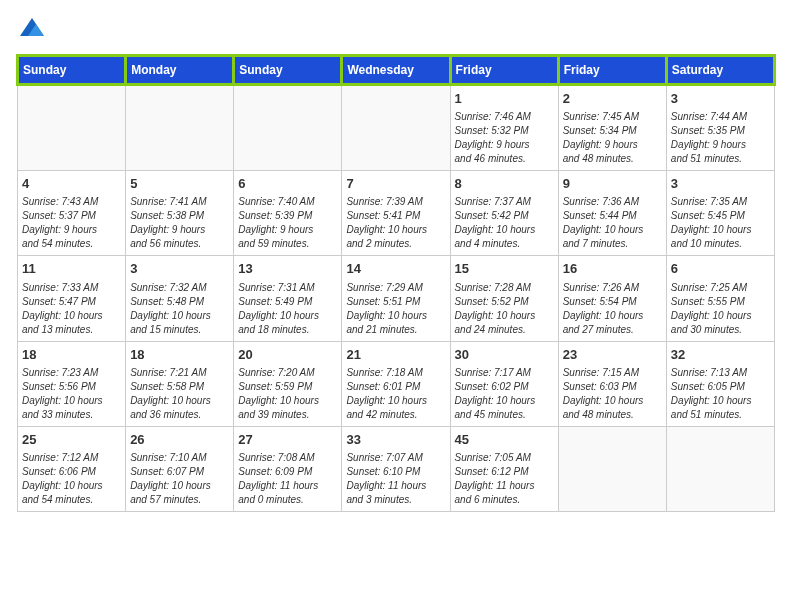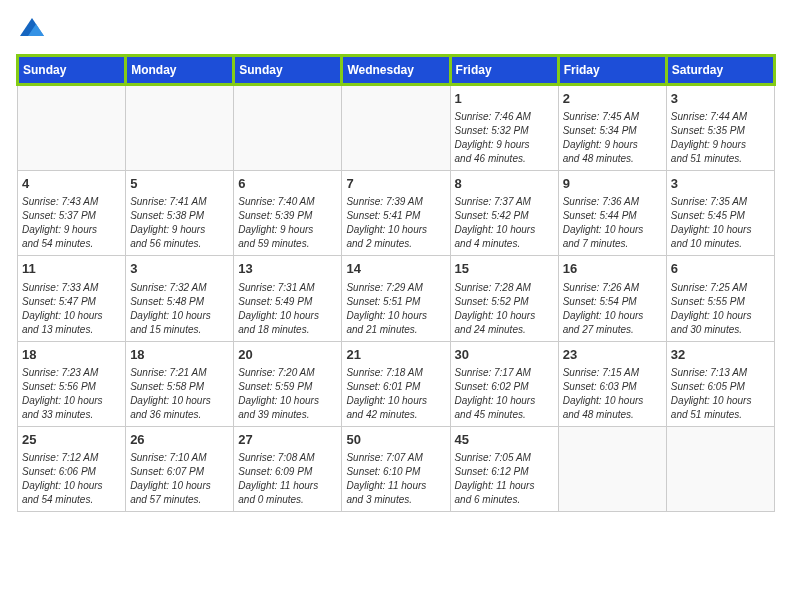--- a/index.html
+++ b/index.html
@@ -237,21 +237,21 @@
         </td>
         <td>
           <div class="day-number">26</div>
           <div class="day-info">Sunrise: 7:10 AM<br>Sunset: 6:07 PM<br>Daylight: 10 hours<br>and 57 minutes.</div>
         </td>
         <td>
           <div class="day-number">27</div>
           <div class="day-info">Sunrise: 7:08 AM<br>Sunset: 6:09 PM<br>Daylight: 11 hours<br>and 0 minutes.</div>
         </td>
         <td>
-          <div class="day-number">50</div>
+          <div class="day-number">33</div>
           <div class="day-info">Sunrise: 7:07 AM<br>Sunset: 6:10 PM<br>Daylight: 11 hours<br>and 3 minutes.</div>
         </td>
         <td>
           <div class="day-number">45</div>
           <div class="day-info">Sunrise: 7:05 AM<br>Sunset: 6:12 PM<br>Daylight: 11 hours<br>and 6 minutes.</div>
         </td>
         <td class="empty"></td>
         <td class="empty"></td>
       </tr>
     </tbody>

